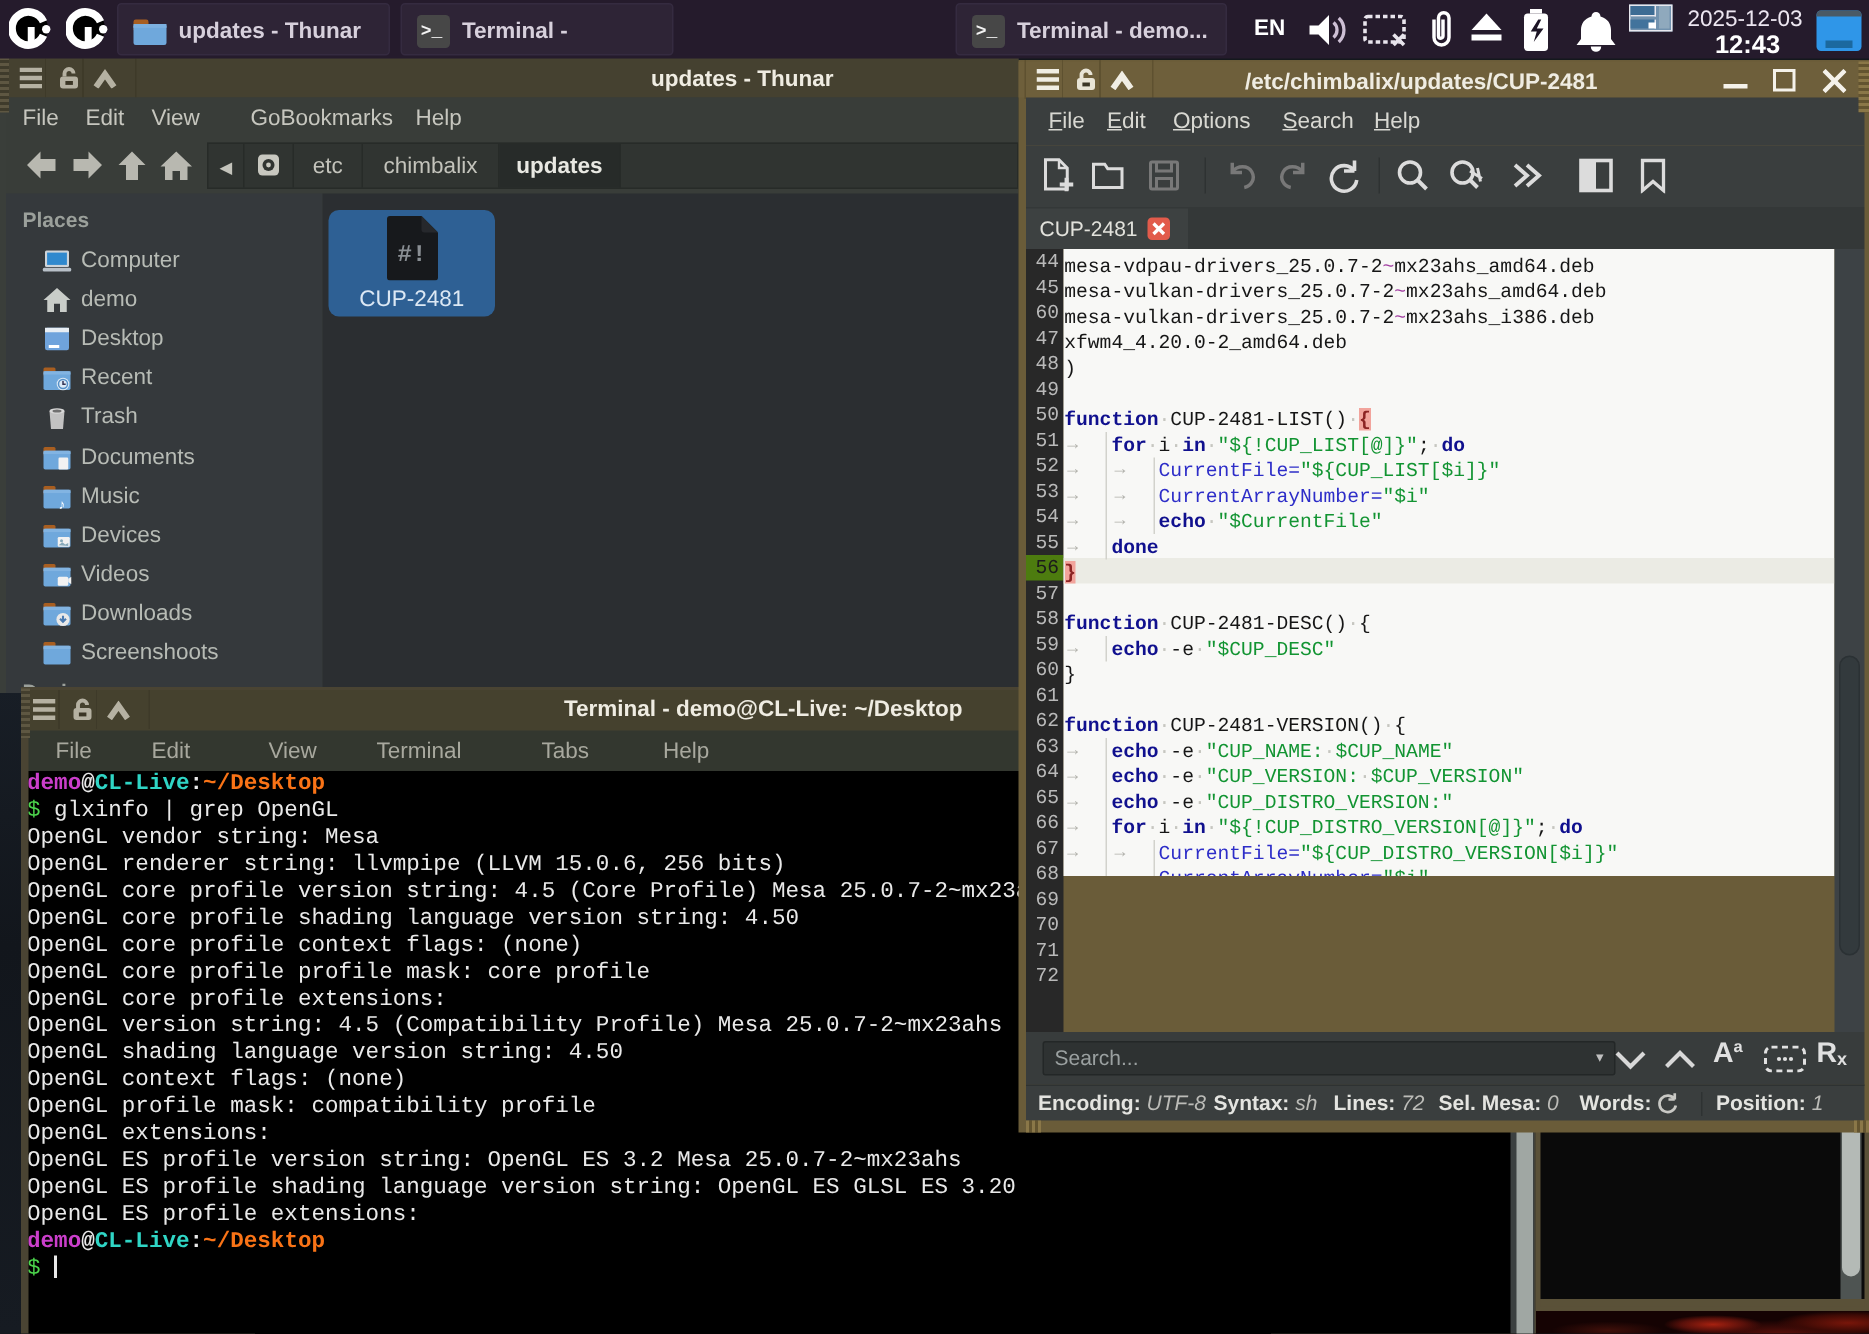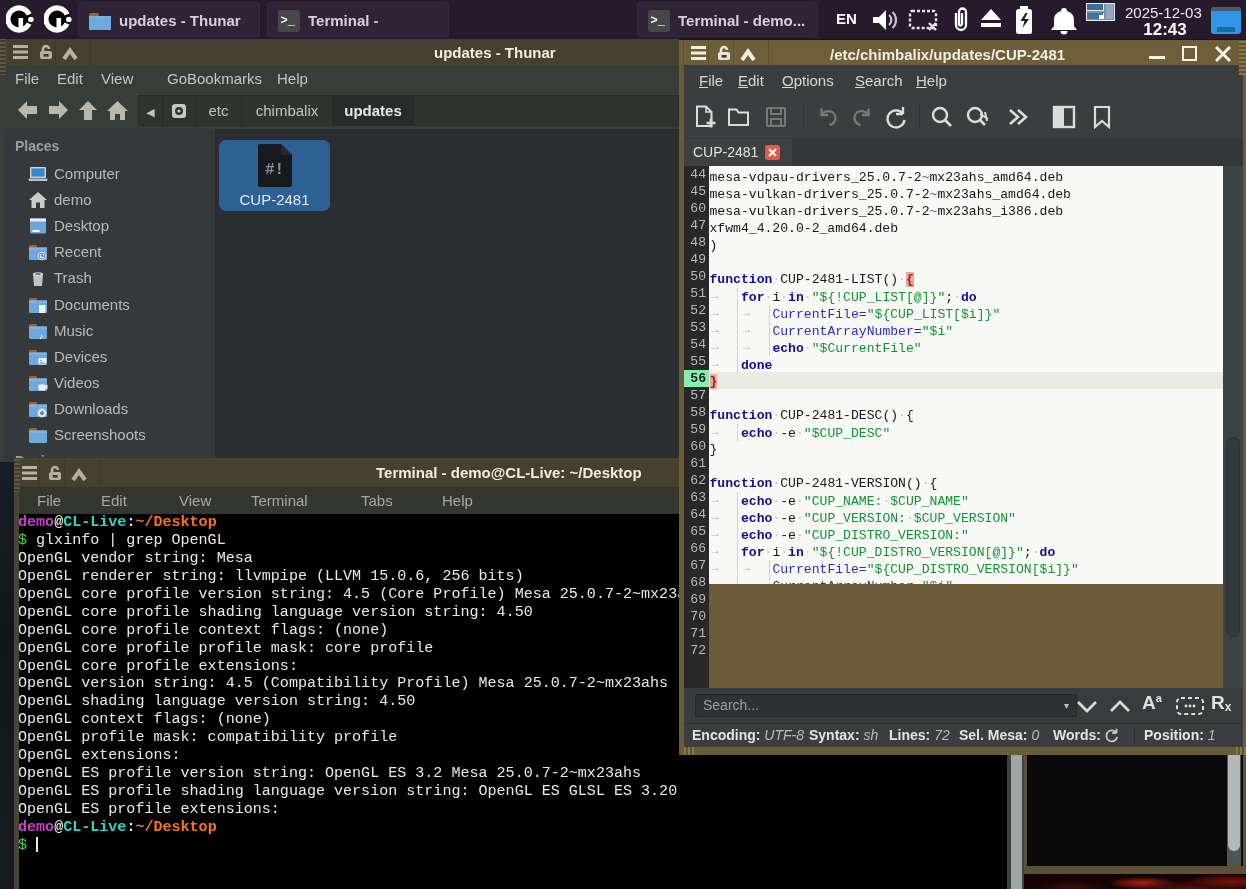--- a/index.html
+++ b/index.html
@@ -49,21 +49,21 @@
 
 #ed{position:absolute;left:679px;top:40px;width:567px;height:715px;background:#6a5c39;z-index:4}
 #ed .tbar{position:absolute;left:0;top:1px;width:567px;height:24px;background:#6e5f3b}
 #ed .mbar{position:absolute;left:5px;top:25px;width:559px;height:32px;background:#3a3e3e}
 #ed .mi{position:absolute;top:32px;font-size:15px;color:#d8d8d2}
 #ed .tool{position:absolute;left:5px;top:57px;width:559px;height:41px;background:#3a3e3e}
 #ed .tabs{position:absolute;left:5px;top:98px;width:559px;height:28px;background:#343838}
 #ed .tab{position:absolute;left:0px;top:1px;width:108px;height:27px;background:#3d4141;color:#e2e2dc;font-size:14px}
 #gut{position:absolute;left:5px;top:126px;width:25px;height:522px;background:#282828;font-family:"Liberation Mono",monospace;font-size:13.1px;text-align:right;color:#b9b9b9}
 .gl{height:17px;line-height:17px;padding-right:3px}
-.gcur{background:#86efac;color:#1c1c1c;font-weight:bold}
+.gcur{background:#4d7c0f;color:#1c1c1c;font-weight:normal}
 #txt{position:absolute;left:30px;top:126px;width:514px;height:418px;background:#f8f8f6;overflow:hidden}
 #txt .curline{position:absolute;left:0;top:206px;width:514px;height:17px;background:#ebebe4}
 #code{position:absolute;left:0.5px;top:2.5px;font-family:"Liberation Mono",monospace;font-size:13.1px;line-height:17px;color:#161616;white-space:pre}
 .cl{height:17px}
 .k{color:#10108e}.b{color:#2d2dc8}.g{color:#129432}.m{color:#a03ca0}
 .r{background:#f2a49c;color:#8c2323}
 .wd{color:#c6c6c0}
 .tb{display:inline-block;width:31.45px;color:#b2b2ac;font-size:12px;vertical-align:1.5px;padding-left:2px;box-sizing:border-box}
 .guide{position:absolute;width:1px;background:#d2d2cc}
 #esb{position:absolute;left:544px;top:126px;width:20px;height:522px;background:#3d4245}

